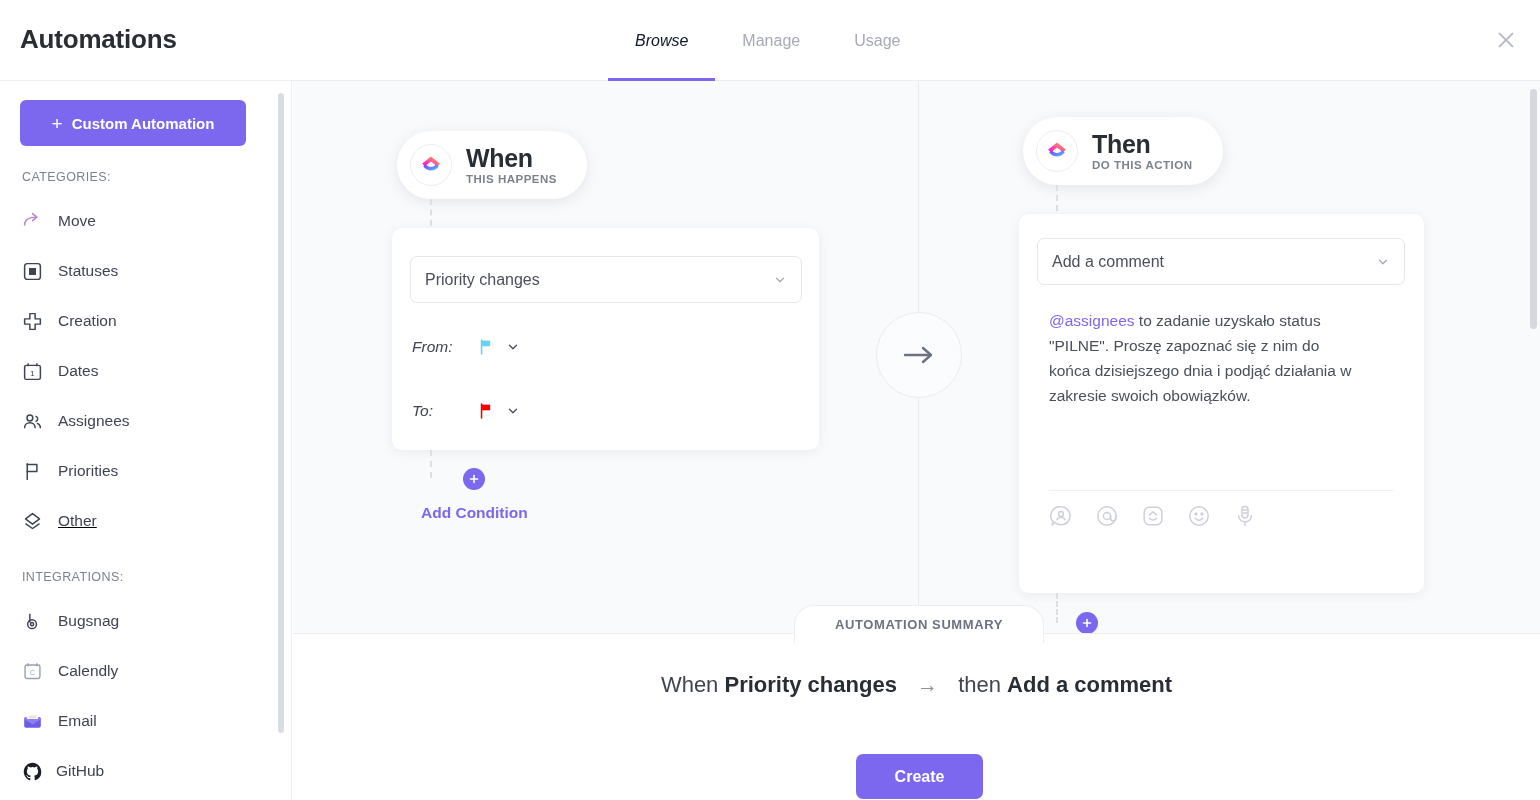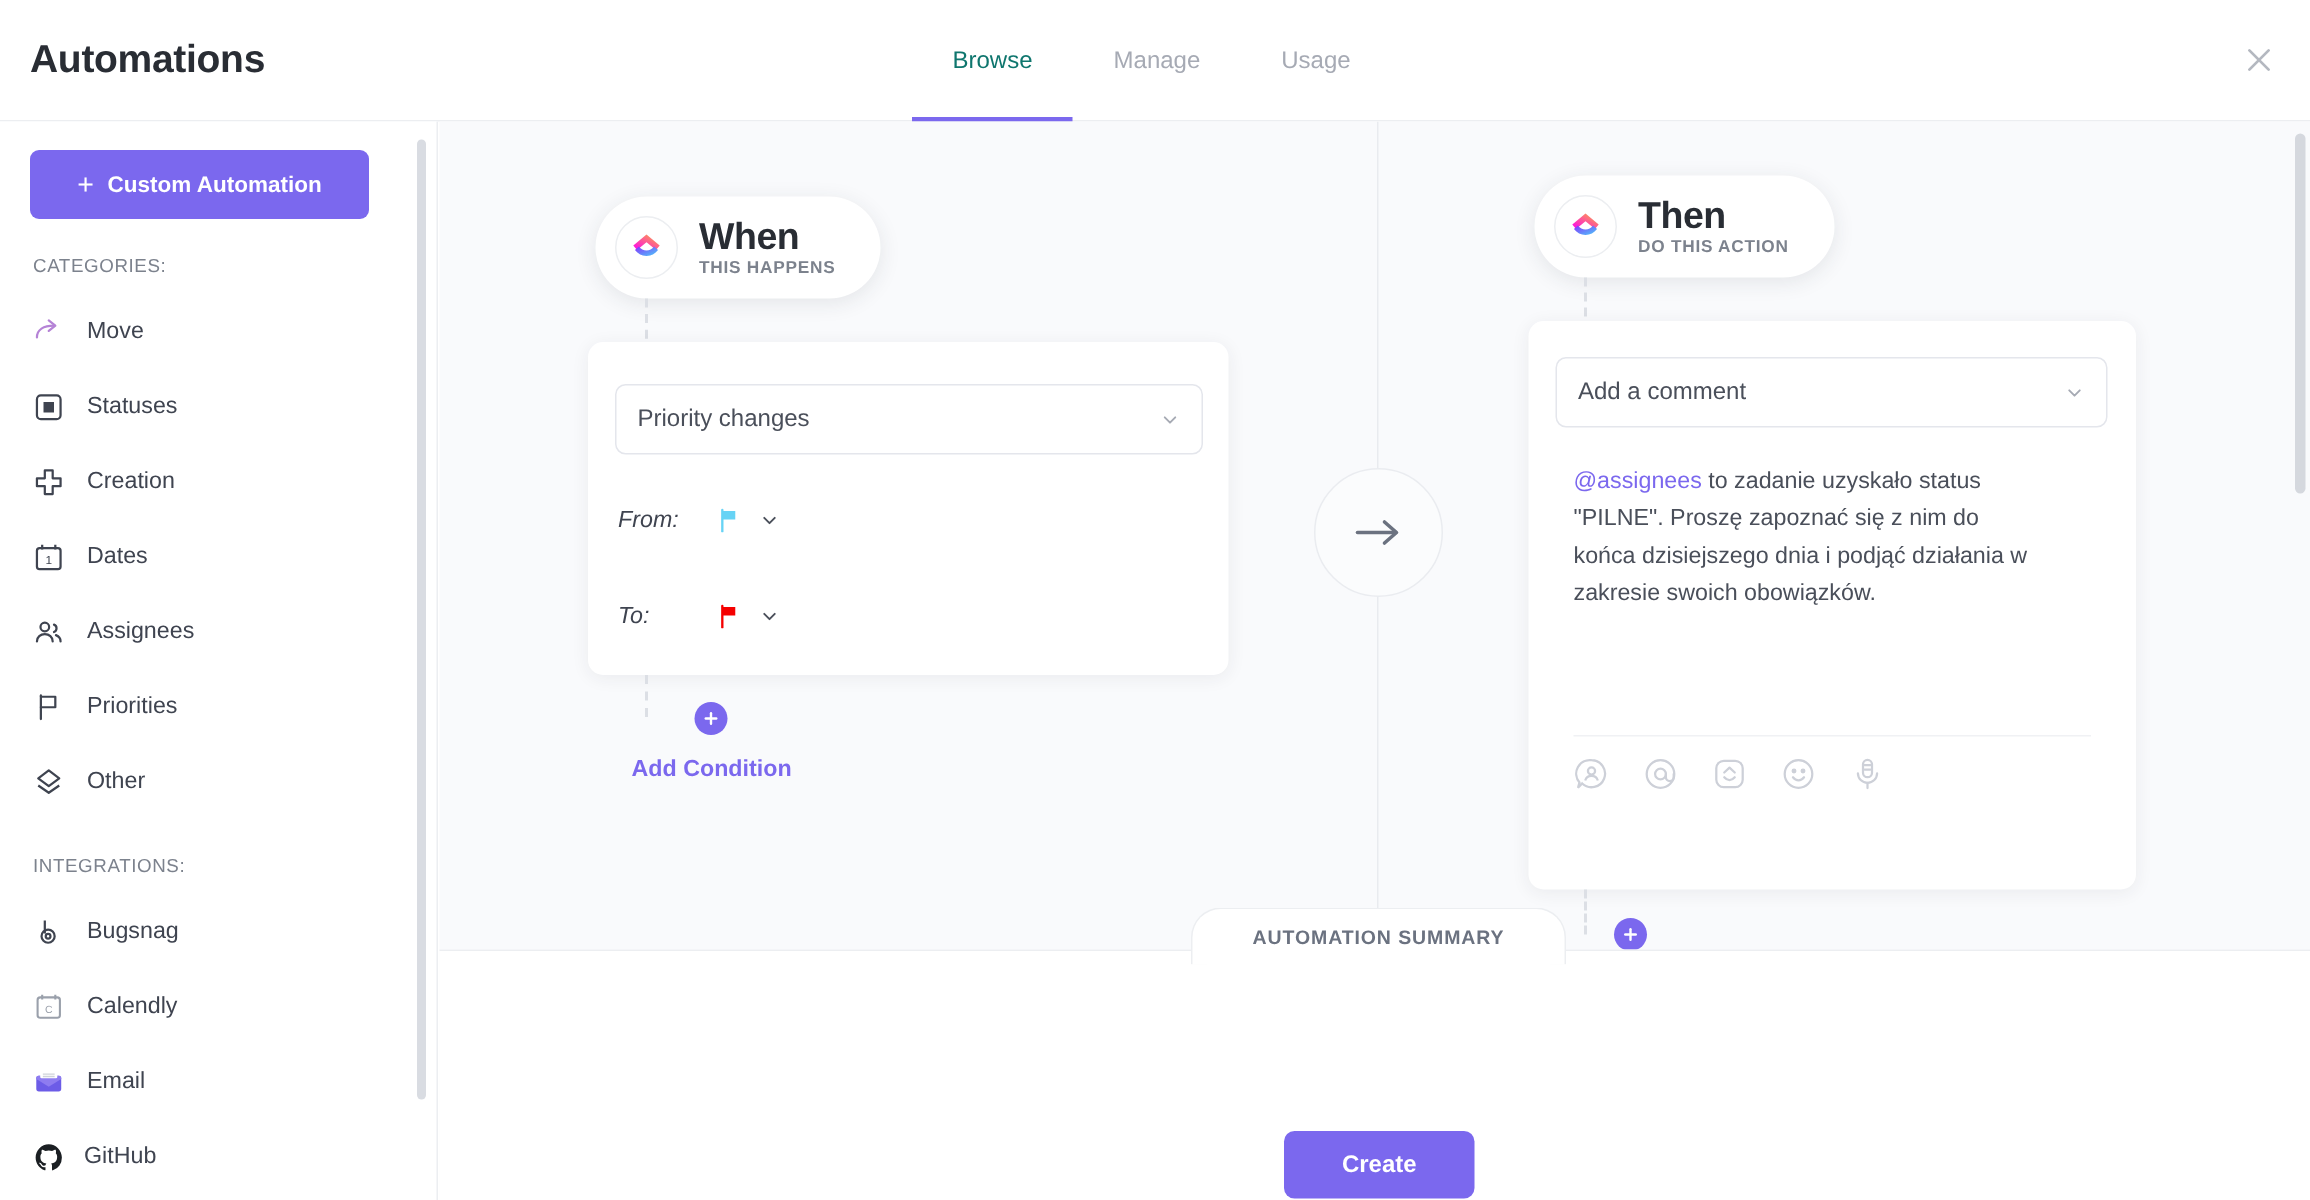--- a/index.html
+++ b/index.html
@@ -21,21 +21,21 @@
     font-size: 26px; font-weight: 700; color: #292d34; letter-spacing: -0.2px;
   }
   .tabs {
     position: absolute; left: 608px; top: 0; height: 81px;
     display: flex; align-items: center; gap: 0px;
   }
   .tab {
     position: relative; height: 81px; display: flex; align-items: center;
     padding: 0 27px; font-size: 16px; color: #a6aab4; cursor: pointer;
   }
-  .tab.active { color: #0f766e; font-weight: 400; }
+  .tab.active { color: #0f172a; font-weight: 400; font-style: italic; }
   .tab.active::after {
     content: ""; position: absolute; left: 0; right: 0; bottom: 0;
     height: 3px; background: #7b68ee;
   }
   .close-btn {
     position: absolute; right: 16px; top: 22px;
     width: 36px; height: 36px; display: flex; align-items: center; justify-content: center;
     cursor: pointer;
   }
   .close-btn svg { width: 22px; height: 22px; }
@@ -268,21 +268,21 @@
     <div class="nav-item" style="top:371px;">
       <span class="nav-icon">
         <svg viewBox="0 0 24 24" fill="none" stroke="#3f4450" stroke-width="1.7" stroke-linejoin="round" stroke-linecap="round">
           <path d="M6 21V3"></path>
             <path d="M6 4h11v8H6"></path>
         </svg>
       </span>
       <span class="nav-label">Priorities</span>
     </div>
 
-    <div class="nav-item" style="top:421px;">
+    <div class="nav-item" style="top:421px;text-decoration:underline;">
       <span class="nav-icon">
         <svg viewBox="0 0 24 24" fill="none" stroke="#3f4450" stroke-width="1.7" stroke-linejoin="round">
           <path d="M12 3 4 9l8 6 8-6z"></path>
             <path d="M4 14.5l8 5.5 8-5.5"></path>
         </svg>
       </span>
       <span class="nav-label">Other</span>
     </div>
 
     <div class="section-label" style="top:489px;">INTEGRATIONS:</div>
@@ -505,17 +505,24 @@
       </span>
       <span class="add-text">Add Action</span>
     </div>
 
     <div class="canvas-scrollbar"></div>
   </div>
 
   <div class="summary-panel">
     <div class="summary-tab">AUTOMATION SUMMARY</div>
 
+    <div class="summary-sentence">
+      <span>When</span>
+      <b>Priority changes</b>
+      <span class="summary-arrow">→</span>
+      <span>then</span>
+      <b>Add a comment</b>
+    </div>
 
     <button class="create-btn">Create</button>
   </div>
 
 </div>
 
 </body></html>

